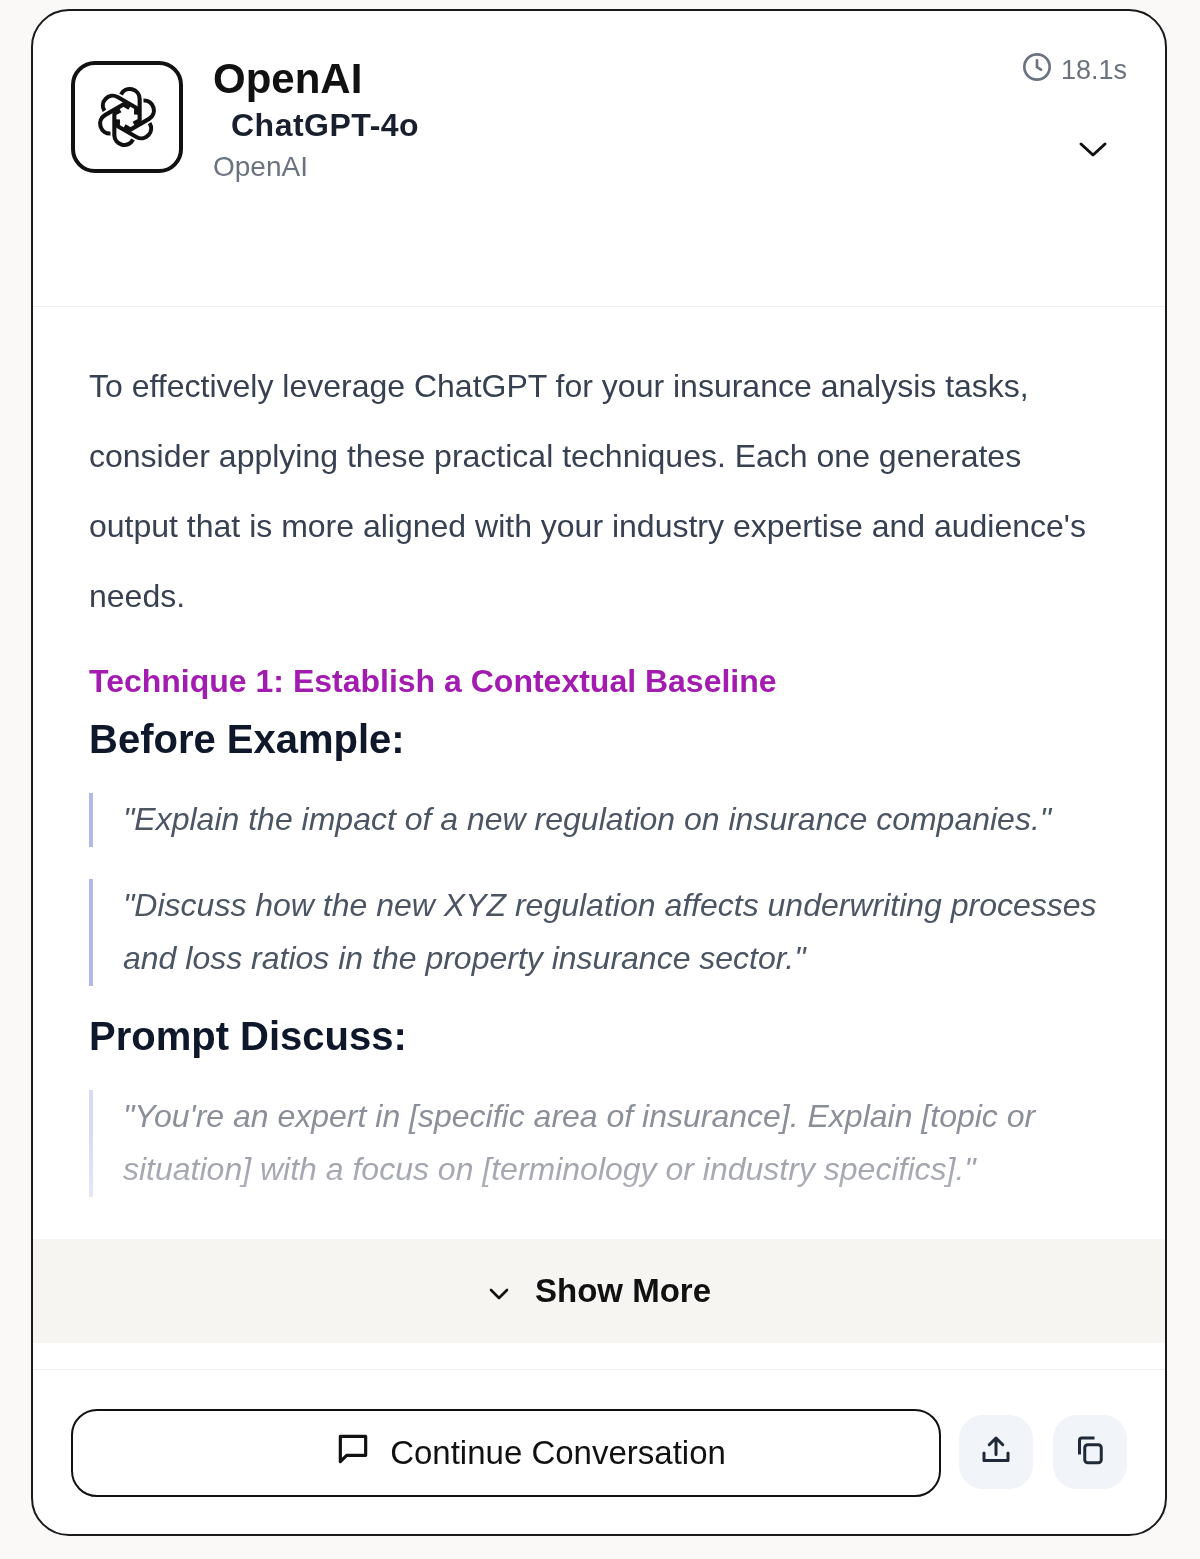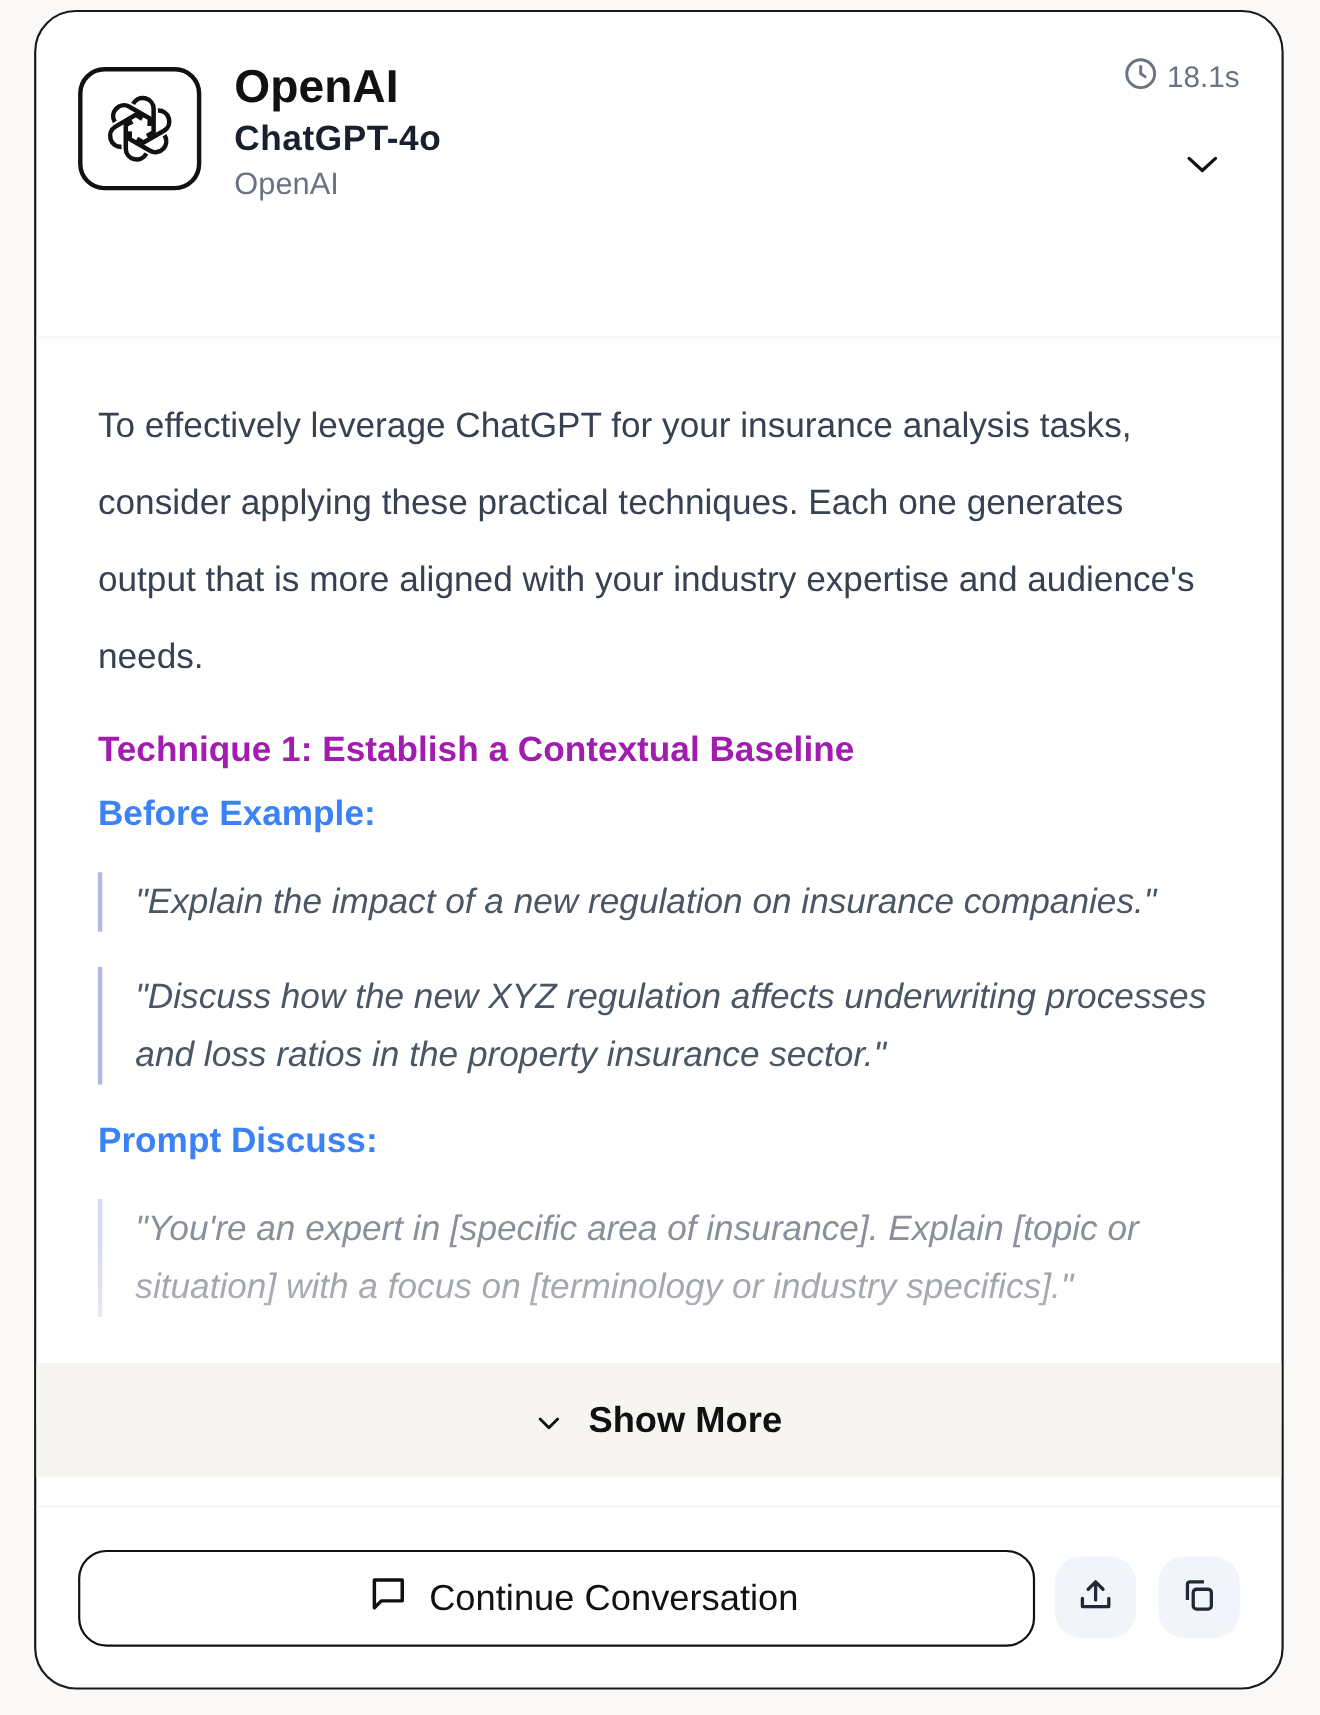--- a/index.html
+++ b/index.html
@@ -7,28 +7,28 @@
   .card {
     position: absolute; left: 31px; top: 9px; width: 1136px; height: 1527px;
     background: #ffffff; border: 2px solid #1a1a1a; border-radius: 38px; overflow: hidden;
   }
   .header { position: relative; height: 296px; border-bottom: 1px solid #eeeeee; }
   .logo-box {
     position: absolute; left: 38px; top: 50px; width: 112px; height: 112px;
     border: 4px solid #111111; border-radius: 24px; display: flex; align-items: center; justify-content: center;
   }
   .title { position: absolute; left: 180px; top: 44px; font-size: 42px; font-weight: 700; color: #111111; }
-  .model { position: absolute; left: 180px; top: 96px; font-size: 32px; font-weight: 700; color: #1a1f2e; letter-spacing: 0.5px; }
+  .model { position: absolute; left: 198px; top: 96px; font-size: 32px; font-weight: 700; color: #1a1f2e; letter-spacing: 0.5px; }
   .provider { position: absolute; left: 180px; top: 140px; font-size: 28px; color: #6b7280; }
   .timer { position: absolute; right: 38px; top: 40px; display: flex; align-items: center; gap: 8px; color: #6b7280; font-size: 27px; }
   .chevron-top { position: absolute; right: 56px; top: 128px; cursor: pointer; }
   .content { padding: 44px 56px 0 56px; height: 988px; overflow: hidden; position: relative; }
   .para { font-size: 32px; line-height: 70px; color: #374151; }
   .h3 { font-size: 32px; font-weight: 700; color: #a21caf; margin-top: 28px; line-height: 44px; }
-  .h4 { font-size: 32px; font-weight: 700; color: #3b82f6; margin-top: 14px; line-height: 44px; }
+  .h4 { font-size: 40px; font-weight: 700; color: #0f172a; margin-top: 14px; line-height: 44px; }
   .quote {
     border-left: 4px solid #b3b9e6; padding-left: 30px; margin: 32px 0 28px 0;
     font-style: italic; font-size: 32px; line-height: 53.5px; color: #4b5563;
   }
   .quote.fade { border-left-color: #d6daf2; color: #8b8f99; }
   .fade-overlay { position: absolute; left: 0; right: 0; bottom: 0; height: 170px; background: linear-gradient(to bottom, rgba(255,255,255,0), rgba(255,255,255,0.85)); pointer-events: none; }
   .show-more {
     position: absolute; left: 0; right: 0; top: 1228px; height: 104px; background: #f6f5f2;
     display: flex; align-items: center; justify-content: center; gap: 24px; cursor: pointer;
     font-size: 33px; font-weight: 700; color: #111111; text-align: right;

